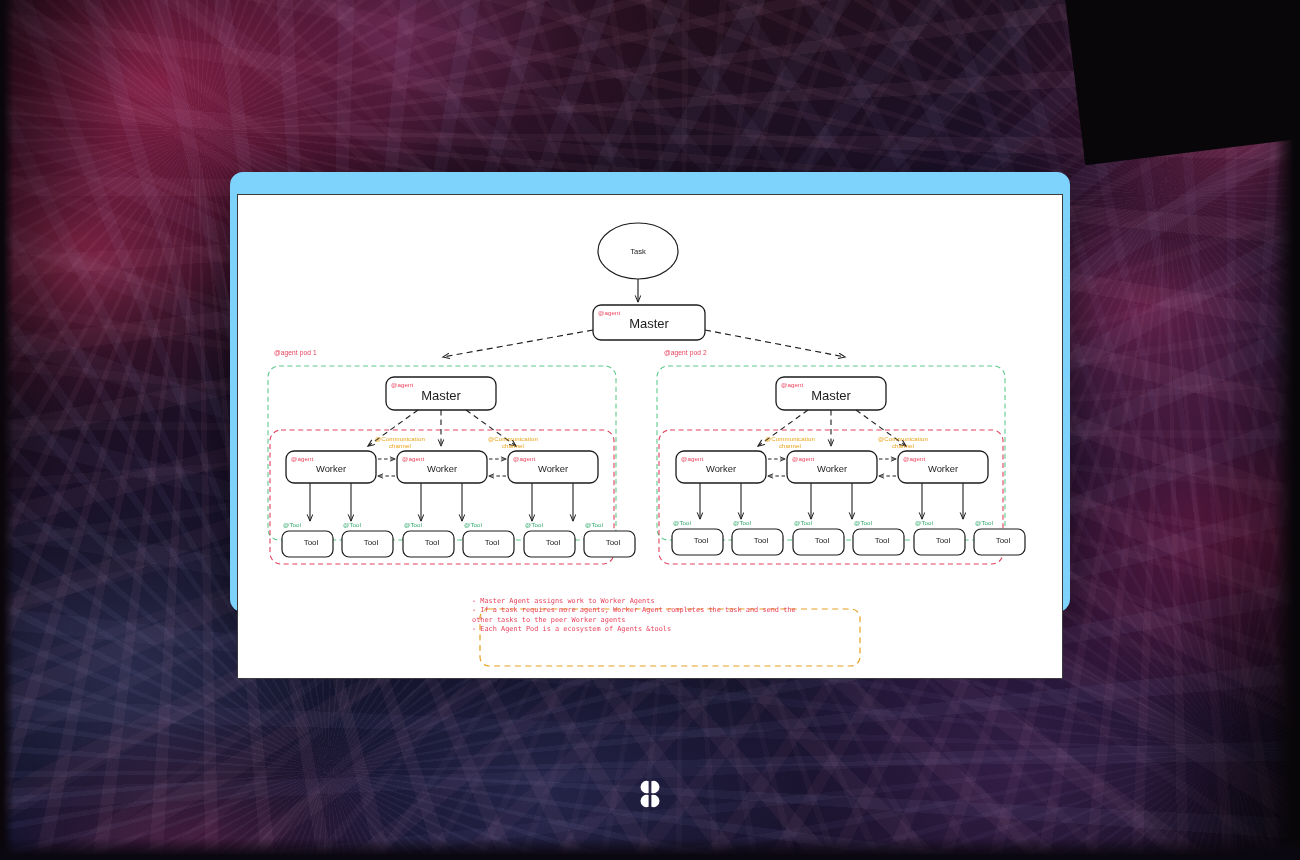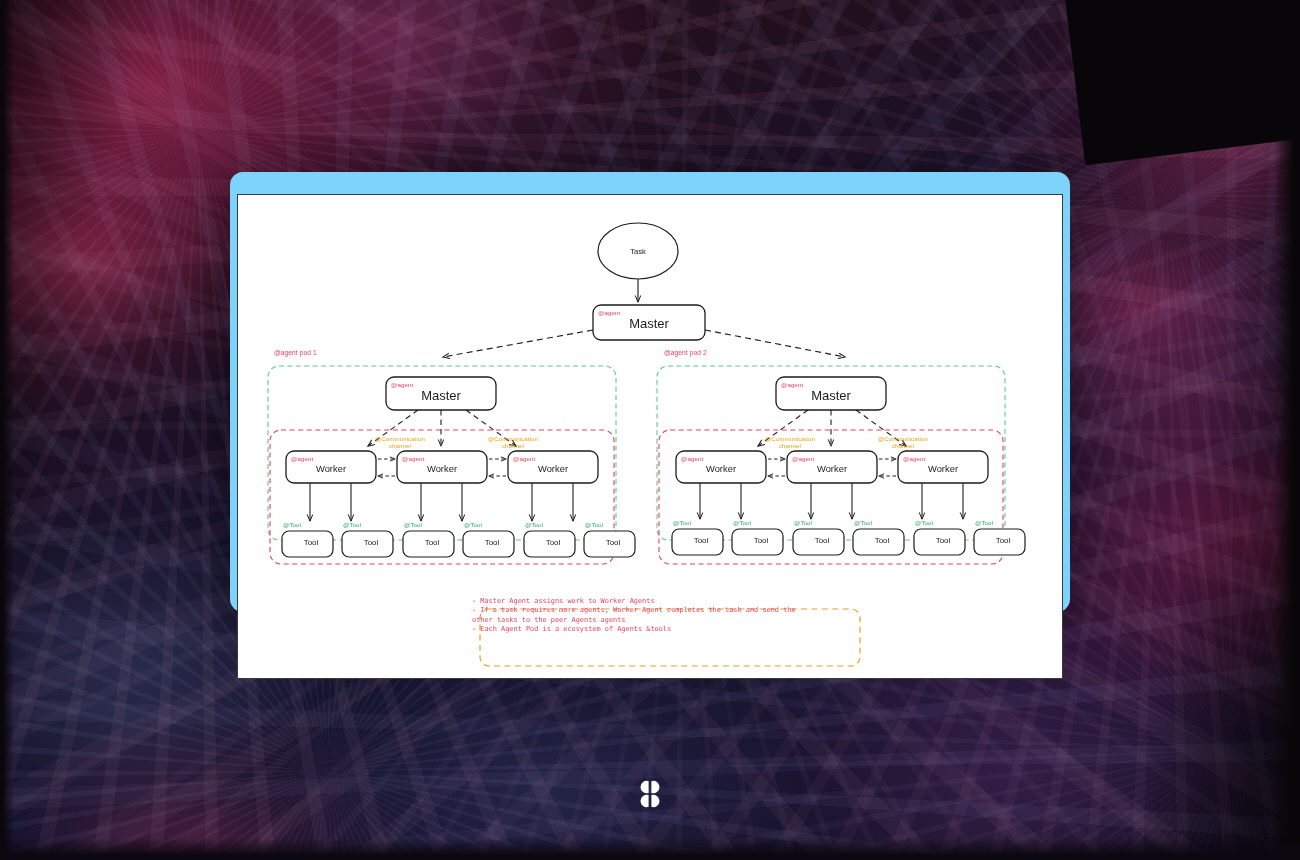--- a/index.html
+++ b/index.html
@@ -281,21 +281,21 @@
     <div class="node-label lbl-tool" style="left:676px; top:341px; width:51px;">Tool</div>
     <div class="node-tag tag-tool" style="left:737px; top:324px;">@Tool</div>
     <div class="node-label lbl-tool" style="left:736px; top:341px; width:51px;">Tool</div>
 
   </div>
 </div>
 
 <div id="note-text">
   <div>- Master Agent assigns work to Worker Agents</div>
   <div>- If a task requires more agents, Worker Agent completes the task and send the</div>
-  <div>other tasks to the peer Agents agents</div>
+  <div>other tasks to the peer Worker agents</div>
   <div>- Each Agent Pod is a ecosystem of Agents &amp;tools</div>
 </div>
 
 <svg id="brand-logo" viewBox="0 0 28 28">
   <path d="M12.6 1.2 A6.2 6.2 0 1 0 12.6 13.0 L12.6 7.6 Z" fill="#ffffff"></path>
   <path d="M15.4 1.2 A6.2 6.2 0 1 1 15.4 13.0 L15.4 7.6 Z" fill="#ffffff"></path>
   <path d="M12.6 15.0 A6.2 6.2 0 1 0 12.6 26.8 L12.6 21.4 Z" fill="#ffffff"></path>
   <path d="M15.4 15.0 A6.2 6.2 0 1 1 15.4 26.8 L15.4 21.4 Z" fill="#ffffff"></path>
 </svg>
 

